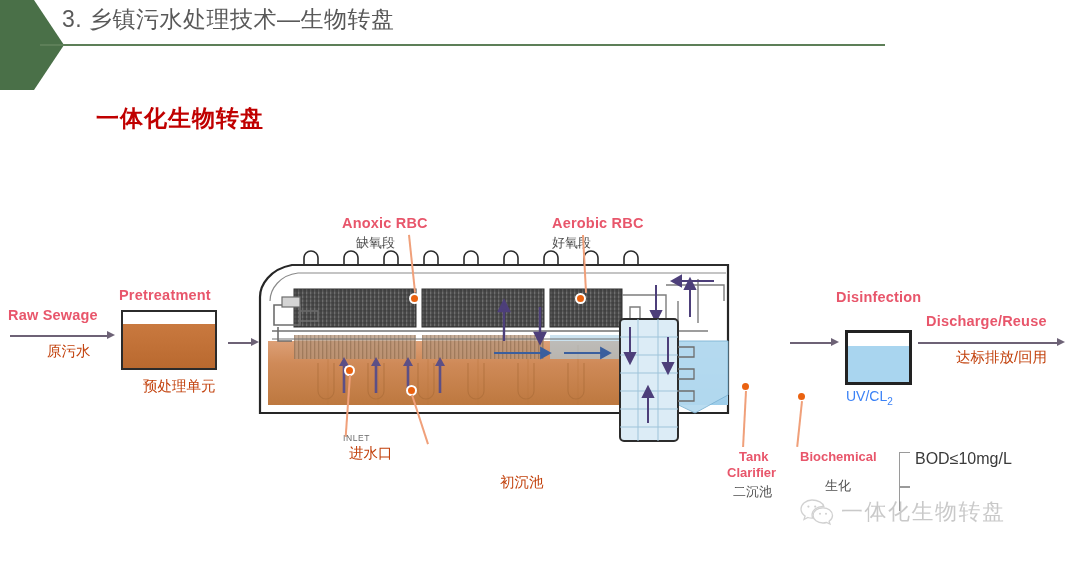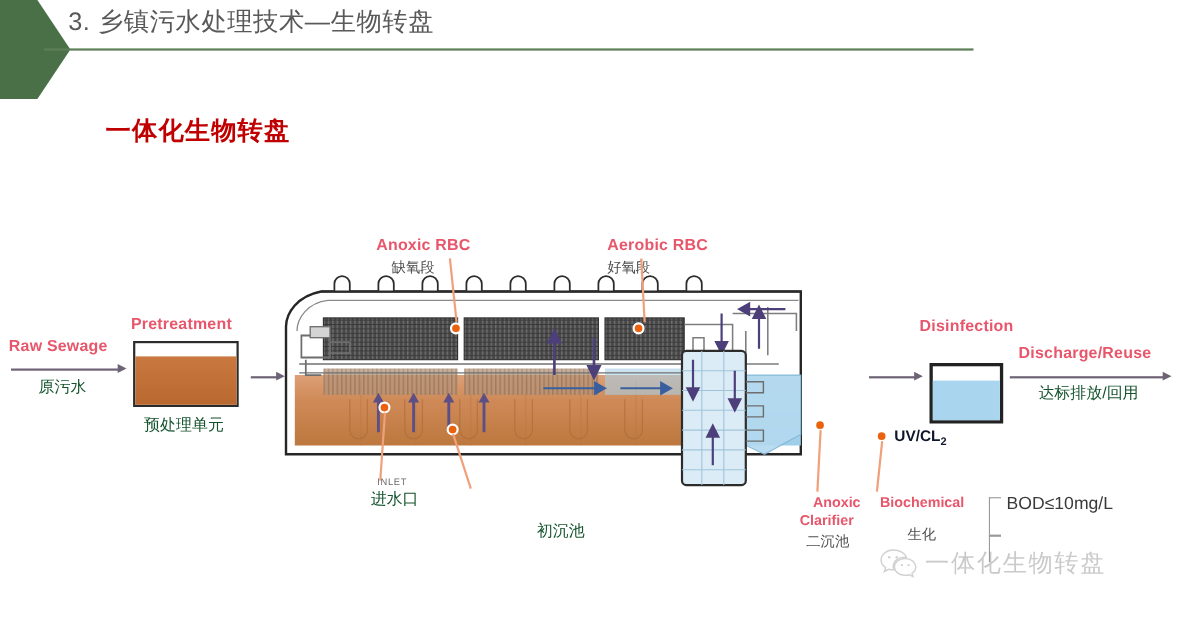--- a/index.html
+++ b/index.html
@@ -18,21 +18,21 @@
     letter-spacing:0.5px;white-space:nowrap;}
   .hdr-rule{position:absolute;left:40px;top:44px;width:845px;height:2px;background:#5d7f58;}
   
   .subtitle{position:absolute;left:96px;top:103px;font-size:23px;font-weight:bold;
     color:#c00000;letter-spacing:1px;white-space:nowrap;}
   
   #diagram{position:absolute;left:0;top:185px;width:1080px;height:340px;}
   .lbl{position:absolute;white-space:nowrap;}
   .en{color:#e8566b;font-size:14.5px;font-weight:bold;letter-spacing:.2px;}
   .en-sm{color:#e8566b;font-size:13px;font-weight:bold;}
-  .cn{color:#14532d;font-size:14.5px;}
+  .cn{color:#c2410c;font-size:14.5px;margin-left:12px;}
   .cn-sm{color:#4f4f4f;font-size:13px;}
   .tiny{color:#6b6b6b;font-size:8.5px;letter-spacing:.6px;}
   .blk{color:#3a3a3a;font-size:16px;}
   
   .pre-box{position:absolute;left:121px;top:125px;width:96px;height:60px;
     border:2.5px solid #2b2b2b;background:#ffffff;box-sizing:border-box;}
   .pre-fill{position:absolute;left:0;bottom:0;width:100%;height:78%;
     background:linear-gradient(#c9793f,#b9692f);}
   
   .dis-box{position:absolute;left:845px;top:145px;width:67px;height:55px;
@@ -247,21 +247,21 @@
     </svg>
   </div>
 
   <div class="arrow-line" style="left:790px;top:157px;width:42px;"></div>
   <div class="arrow-head" style="left:831px;top:153px;"></div>
 
   <div class="lbl en" style="left:836px;top:104px;">Disinfection</div>
   <div class="dis-box">
     <div class="dis-fill"></div>
   </div>
-  <div class="lbl" style="left:813px;top:203px;color:#0f172a;font-size:14px;font-weight:bold;"><span>UV/CL</span><sub style="font-size:10px;">2</sub></div>
+  <div class="lbl" style="left:846px;top:203px;color:#3b82f6;font-size:14px;"><span>UV/CL</span><sub style="font-size:10px;">2</sub></div>
 
   <div class="lbl en" style="left:926px;top:128px;">Discharge/Reuse</div>
   <div class="arrow-line" style="left:918px;top:157px;width:140px;"></div>
   <div class="arrow-head" style="left:1057px;top:153px;"></div>
   <div class="lbl cn" style="left:944px;top:163px;">达标排放/回用</div>
 
   <div class="lbl en" style="left:342px;top:30px;">Anoxic RBC</div>
   <div class="lbl cn-sm" style="left:356px;top:49px;">缺氧段</div>
   <div class="leader" style="left:408px;top:50px;width:1.6px;height:58px;transform:rotate(-6deg);"></div>
   <div class="dot" style="left:409px;top:108px;"></div>
@@ -275,21 +275,21 @@
   <div class="leader" style="left:349px;top:190px;width:1.6px;height:62px;transform:rotate(4deg);"></div>
   <div class="lbl tiny" style="left:343px;top:248px;">INLET</div>
   <div class="lbl cn" style="left:337px;top:259px;">进水口</div>
 
   <div class="dot" style="left:406px;top:200px;"></div>
   <div class="leader" style="left:411px;top:210px;width:1.6px;height:52px;transform:rotate(-18deg);"></div>
   <div class="lbl cn" style="left:488px;top:288px;">初沉池</div>
 
   <div class="dot" style="left:740px;top:196px;"></div>
   <div class="leader" style="left:745px;top:206px;width:1.6px;height:56px;transform:rotate(3deg);"></div>
-  <div class="lbl en-sm" style="left:739px;top:264px;">Anoxic</div>
+  <div class="lbl en-sm" style="left:739px;top:264px;">Tank</div>
   <div class="lbl en-sm" style="left:727px;top:280px;">Clarifier</div>
   <div class="lbl cn-sm" style="left:733px;top:298px;">二沉池</div>
 
   <div class="dot" style="left:796px;top:206px;"></div>
   <div class="leader" style="left:801px;top:216px;width:1.6px;height:46px;transform:rotate(6deg);"></div>
   <div class="lbl en-sm" style="left:800px;top:264px;">Biochemical</div>
   <div class="lbl cn-sm" style="left:825px;top:292px;">生化</div>
 
   <div class="bracket" style="left:899px;top:267px;width:10px;height:58px;"></div>
   <div class="brk-tick" style="left:899px;top:301px;"></div>

